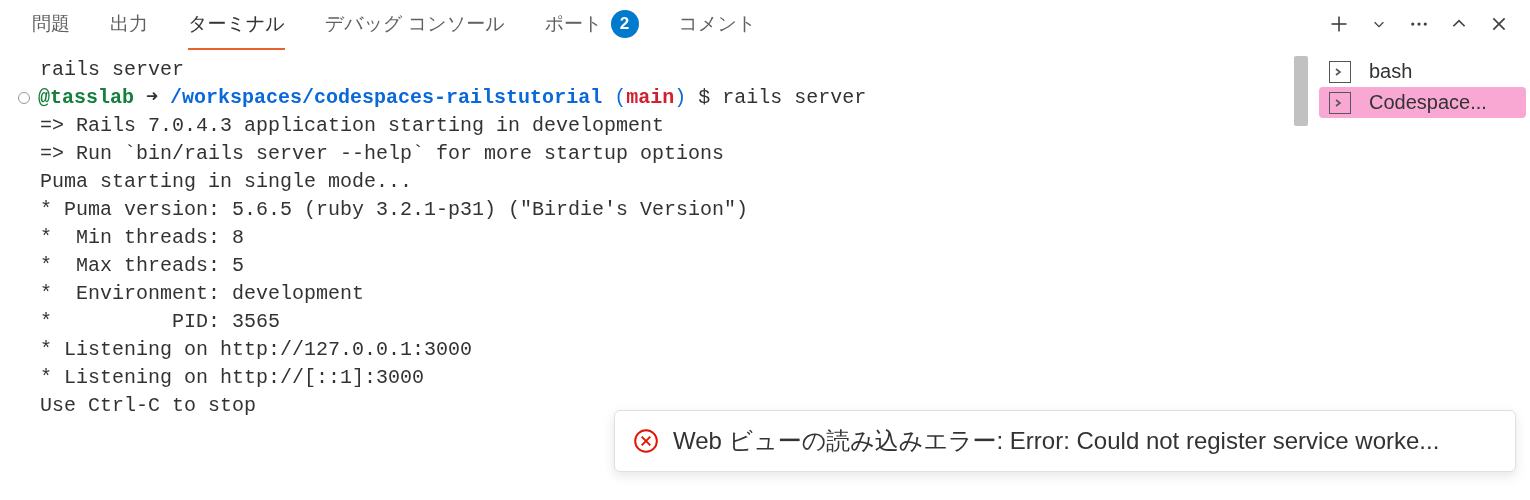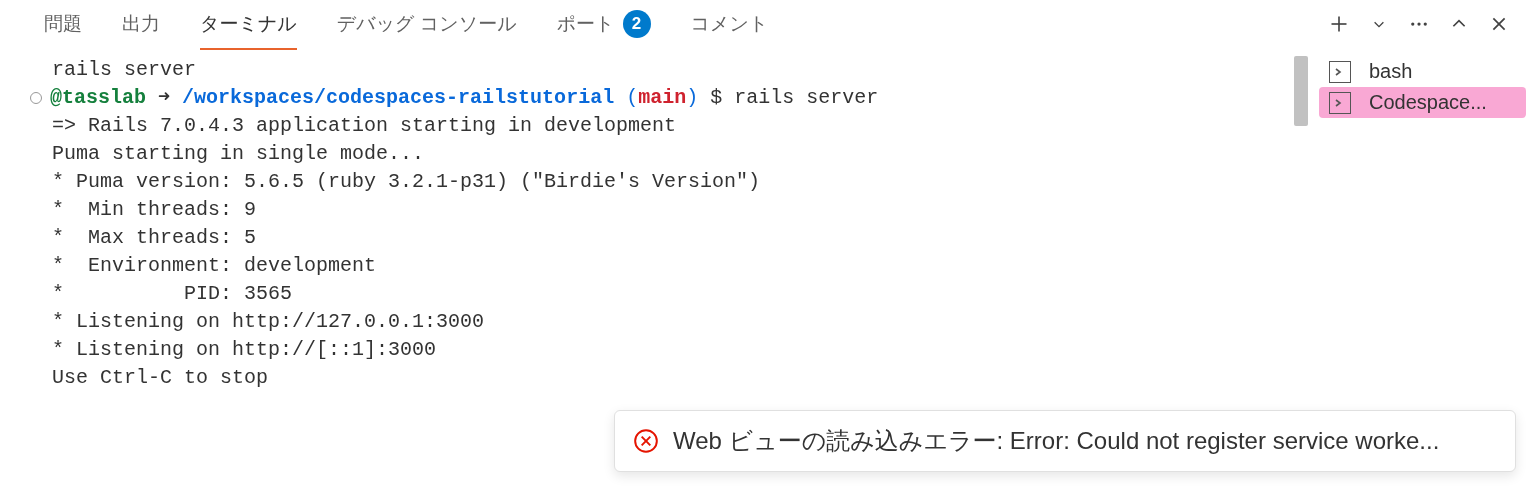--- a/index.html
+++ b/index.html
@@ -12,21 +12,20 @@
       background: #ffffff;
       width: 1530px;
       height: 500px;
       overflow: hidden;
       position: relative;
     }
     .panel-container {
       display: flex;
       flex-direction: column;
       height: 100%;
-      padding-left: 12px;
     }
     .tab-bar {
       display: flex;
       align-items: center;
       height: 48px;
       padding: 0 12px;
       border-bottom: 1px solid transparent;
     }
     .tabs {
       display: flex;
@@ -256,23 +255,24 @@
         <span class="prompt-user">@tasslab</span>
         <span class="prompt-arrow"> ➜ </span>
         <span class="prompt-path">/workspaces/codespaces-railstutorial</span>
         <span class="prompt-branch-paren"> (</span>
         <span class="prompt-branch">main</span>
         <span class="prompt-branch-paren">)</span>
         <span class="prompt-dollar"> $ </span>
         <span>rails server</span>
       </div>
       <div class="terminal-line"><span class="gutter-space"></span><span>=&gt; Rails 7.0.4.3 application starting in development </span></div>
+      <div class="terminal-line"><span class="gutter-space"></span><span>=&gt; Run `bin/rails server --help` for more startup options</span></div>
       <div class="terminal-line"><span class="gutter-space"></span><span>Puma starting in single mode...</span></div>
       <div class="terminal-line"><span class="gutter-space"></span><span>* Puma version: 5.6.5 (ruby 3.2.1-p31) ("Birdie's Version")</span></div>
-      <div class="terminal-line"><span class="gutter-space"></span><span>*  Min threads: 9</span></div>
+      <div class="terminal-line"><span class="gutter-space"></span><span>*  Min threads: 8</span></div>
       <div class="terminal-line"><span class="gutter-space"></span><span>*  Max threads: 5</span></div>
       <div class="terminal-line"><span class="gutter-space"></span><span>*  Environment: development</span></div>
       <div class="terminal-line"><span class="gutter-space"></span><span>*          PID: 3565</span></div>
       <div class="terminal-line"><span class="gutter-space"></span><span>* Listening on http://127.0.0.1:3000</span></div>
       <div class="terminal-line"><span class="gutter-space"></span><span>* Listening on http://[::1]:3000</span></div>
       <div class="terminal-line"><span class="gutter-space"></span><span>Use Ctrl-C to stop</span></div>
 
       <div class="scrollbar-track">
         <div class="scrollbar-thumb"></div>
       </div>

